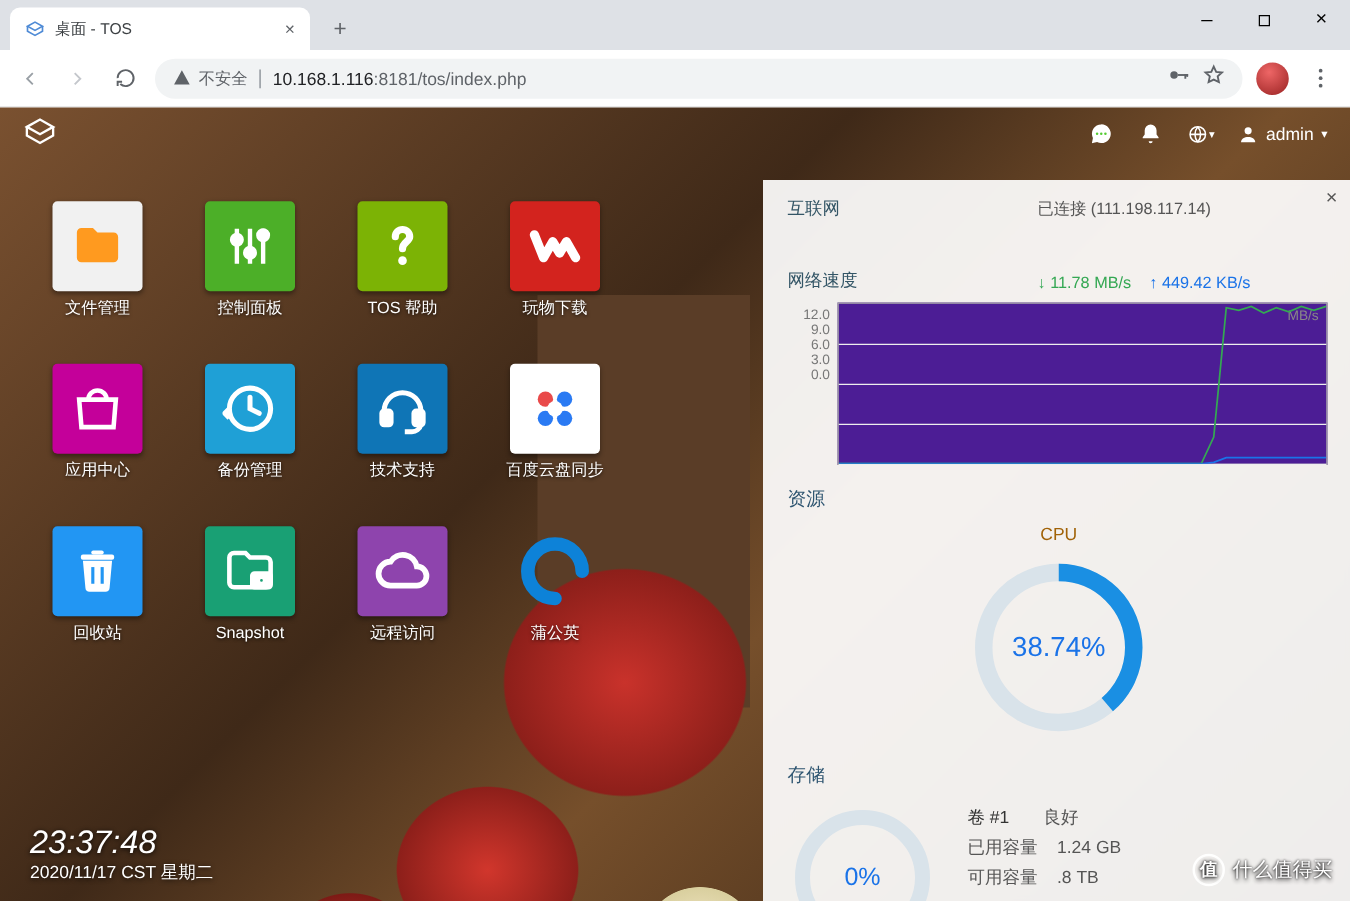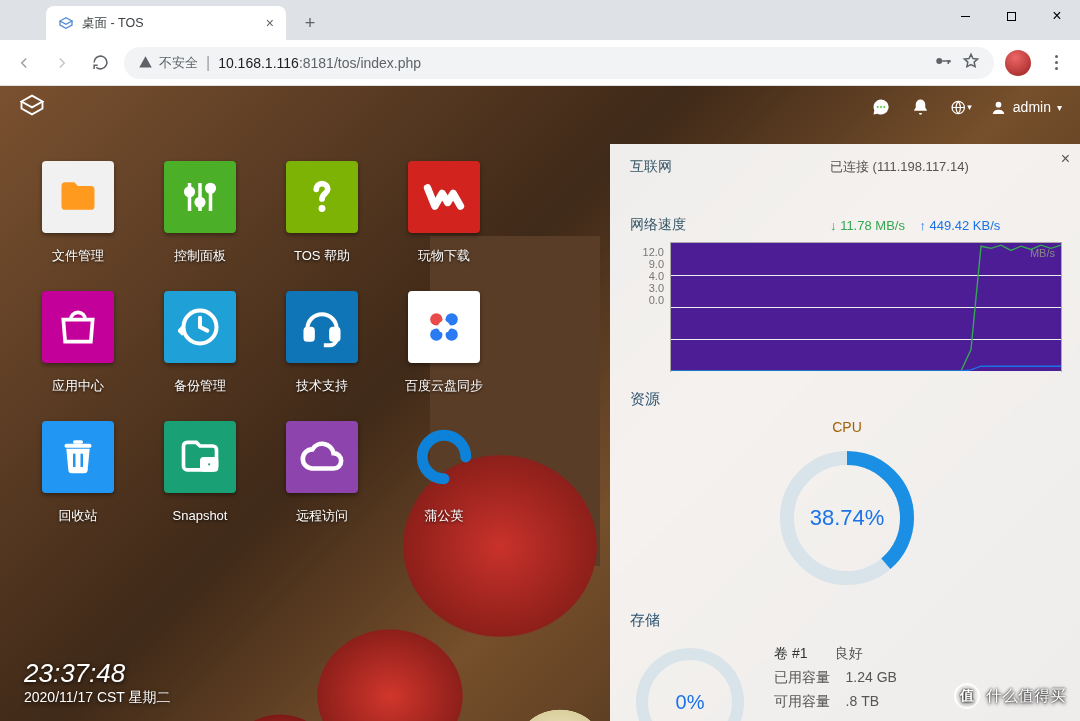--- a/index.html
+++ b/index.html
@@ -1,20 +1,20 @@
 <!DOCTYPE html>
 <html><head>
 <meta charset="utf-8">
 <style>
   * { margin:0; padding:0; box-sizing:border-box; font-family: "Segoe UI", "Microsoft YaHei", Arial, sans-serif; }
   body { width:1080px; height:721px; overflow:hidden; background:#fff; position:relative; }
 
   
   .browser-frame { width:1080px; height:721px; background:#fff; display:flex; flex-direction:column; }
-  .titlebar { height:40px; background:#dee1e6; display:flex; align-items:flex-end; position:relative;padding-left:38px; }
+  .titlebar { height:40px; background:#dee1e6; display:flex; align-items:flex-end; position:relative; }
   .tab { background:#fff; height:34px; margin-left:8px; border-radius:8px 8px 0 0; display:flex; align-items:center; padding:0 12px; gap:8px; min-width:240px; position:relative;}
   .tab .favicon svg { width:16px; height:16px; display:block; }
   .tab-title { font-size:12.5px; color:#3c4043; flex:1; white-space:nowrap; overflow:hidden; text-overflow:ellipsis;}
   .tab-close { font-size:14px; color:#5f6368; cursor:pointer; }
   .newtab { width:28px; height:28px; margin-left:10px; margin-bottom:3px; display:flex; align-items:center; justify-content:center; color:#5f6368; font-size:18px; cursor:pointer;}
   .win-controls { position:absolute; right:0; top:0; height:32px; display:flex;}
   .win-controls div { width:46px; display:flex; align-items:center; justify-content:center; color:#000; font-size:11px; cursor:pointer;}
   .win-controls .wc-close span { font-size:16px; }
   .toolbar { height:46px; background:#fff; border-bottom:1px solid #e1e1e1; display:flex; align-items:center; padding:0 10px; gap:10px;}
   .nav-btn { width:28px; height:28px; display:flex; align-items:center; justify-content:center; color:#9aa0a6; cursor:pointer;}
@@ -40,21 +40,21 @@
     overflow:hidden;
   }
   .desk-topbar { height:42px; display:flex; align-items:center; padding:0 18px; gap:18px; color:#fff;}
   .desk-logo svg { width:28px; height:28px; }
   .desk-spacer{ flex:1;}
   .desk-icon { width:22px; height:22px; display:flex; align-items:center; justify-content:center; cursor:pointer;}
   .desk-user { display:flex; align-items:center; gap:6px; font-size:14px; cursor:pointer;justify-content:center;}
   .desk-user .caret { font-size:10px;}
 
   .icon-grid { position:absolute; left:28px; top:75px; display:grid; grid-template-columns:repeat(4,100px); grid-auto-rows:115px; column-gap:22px; row-gap:15px;}
-  .app { display:flex; flex-direction:column; align-items:center; gap:15px; cursor:pointer;}
+  .app { display:flex; flex-direction:column; align-items:center; gap:5px; cursor:pointer;}
   .app-tile { width:72px; height:72px; border-radius:4px; display:flex; align-items:center; justify-content:center; box-shadow:0 2px 4px rgba(0,0,0,.4);}
   .app-label { font-size:13px; color:#fff; text-shadow:0 1px 3px rgba(0,0,0,.8); text-align:center; line-height:1.25; max-width:96px;}
 
   .clock { position:absolute; left:24px; bottom:14px; color:#fff; text-shadow:0 1px 4px rgba(0,0,0,.9);}
   .clock .time { font-size:26px; font-weight:500; font-style:italic;}
   .clock .date { font-size:14px;}
 
   
   .panel { position:absolute; right:0; top:58px; bottom:0; width:470px; background:rgba(255,255,255,.92); backdrop-filter:blur(2px); font-size:13px; color:#333;}
   .panel-close { position:absolute; right:10px; top:6px; font-size:16px; color:#555; cursor:pointer;}
@@ -352,21 +352,21 @@
             <span class="down">↓ </span><span class="down">11.78 MB/s</span>
             &nbsp;&nbsp;
             <span class="up">↑ </span><span class="up">449.42 KB/s</span>
           </div>
         </div>
 
         <div class="netchart">
           <div class="yaxis" id="net-yaxis">
               <div>12.0</div>
               <div>9.0</div>
-              <div>4.0</div>
+              <div>6.0</div>
               <div>3.0</div>
               <div>0.0</div>
             </div>
           <div class="plot" id="net-plot">
             <span class="unit">MB/s</span>
           <div class="grid-line" style="top: 25%;"></div>
               <div class="grid-line" style="top: 50%;"></div>
               <div class="grid-line" style="top: 75%;"></div>
               <div class="grid-line" style="top: 100%;"></div>
               <svg viewBox="0 0 100 100" preserveAspectRatio="none">

